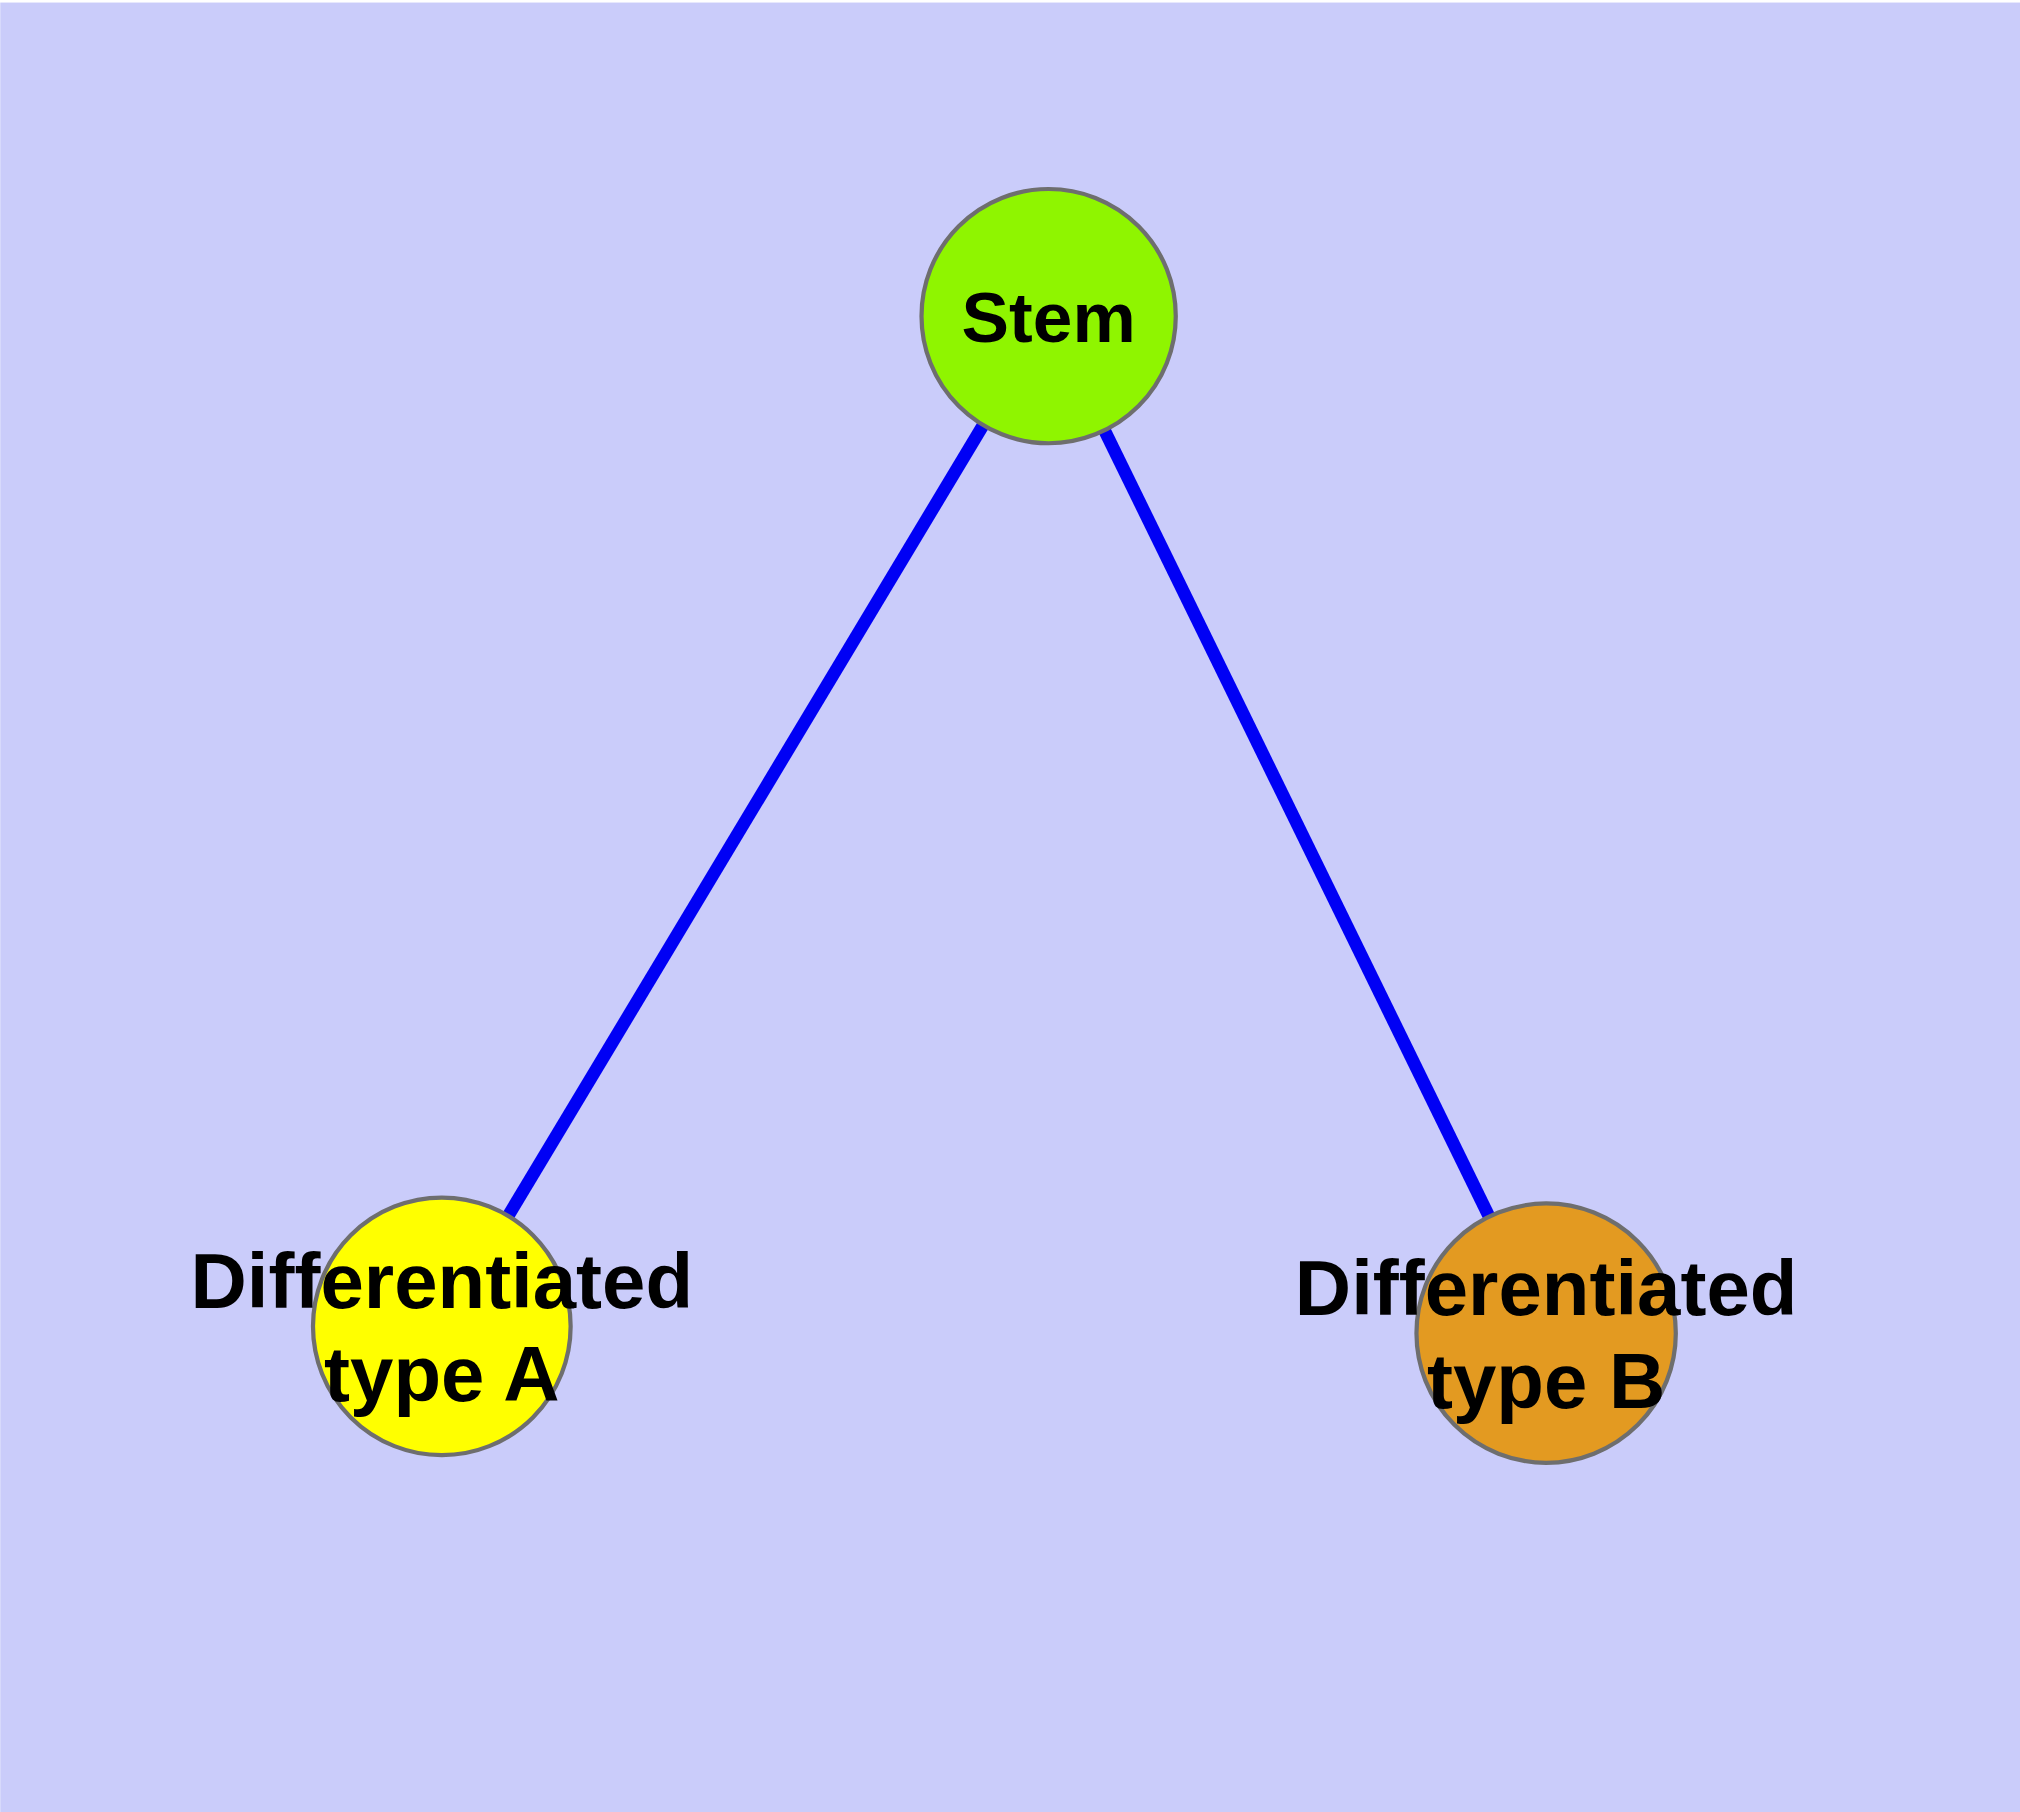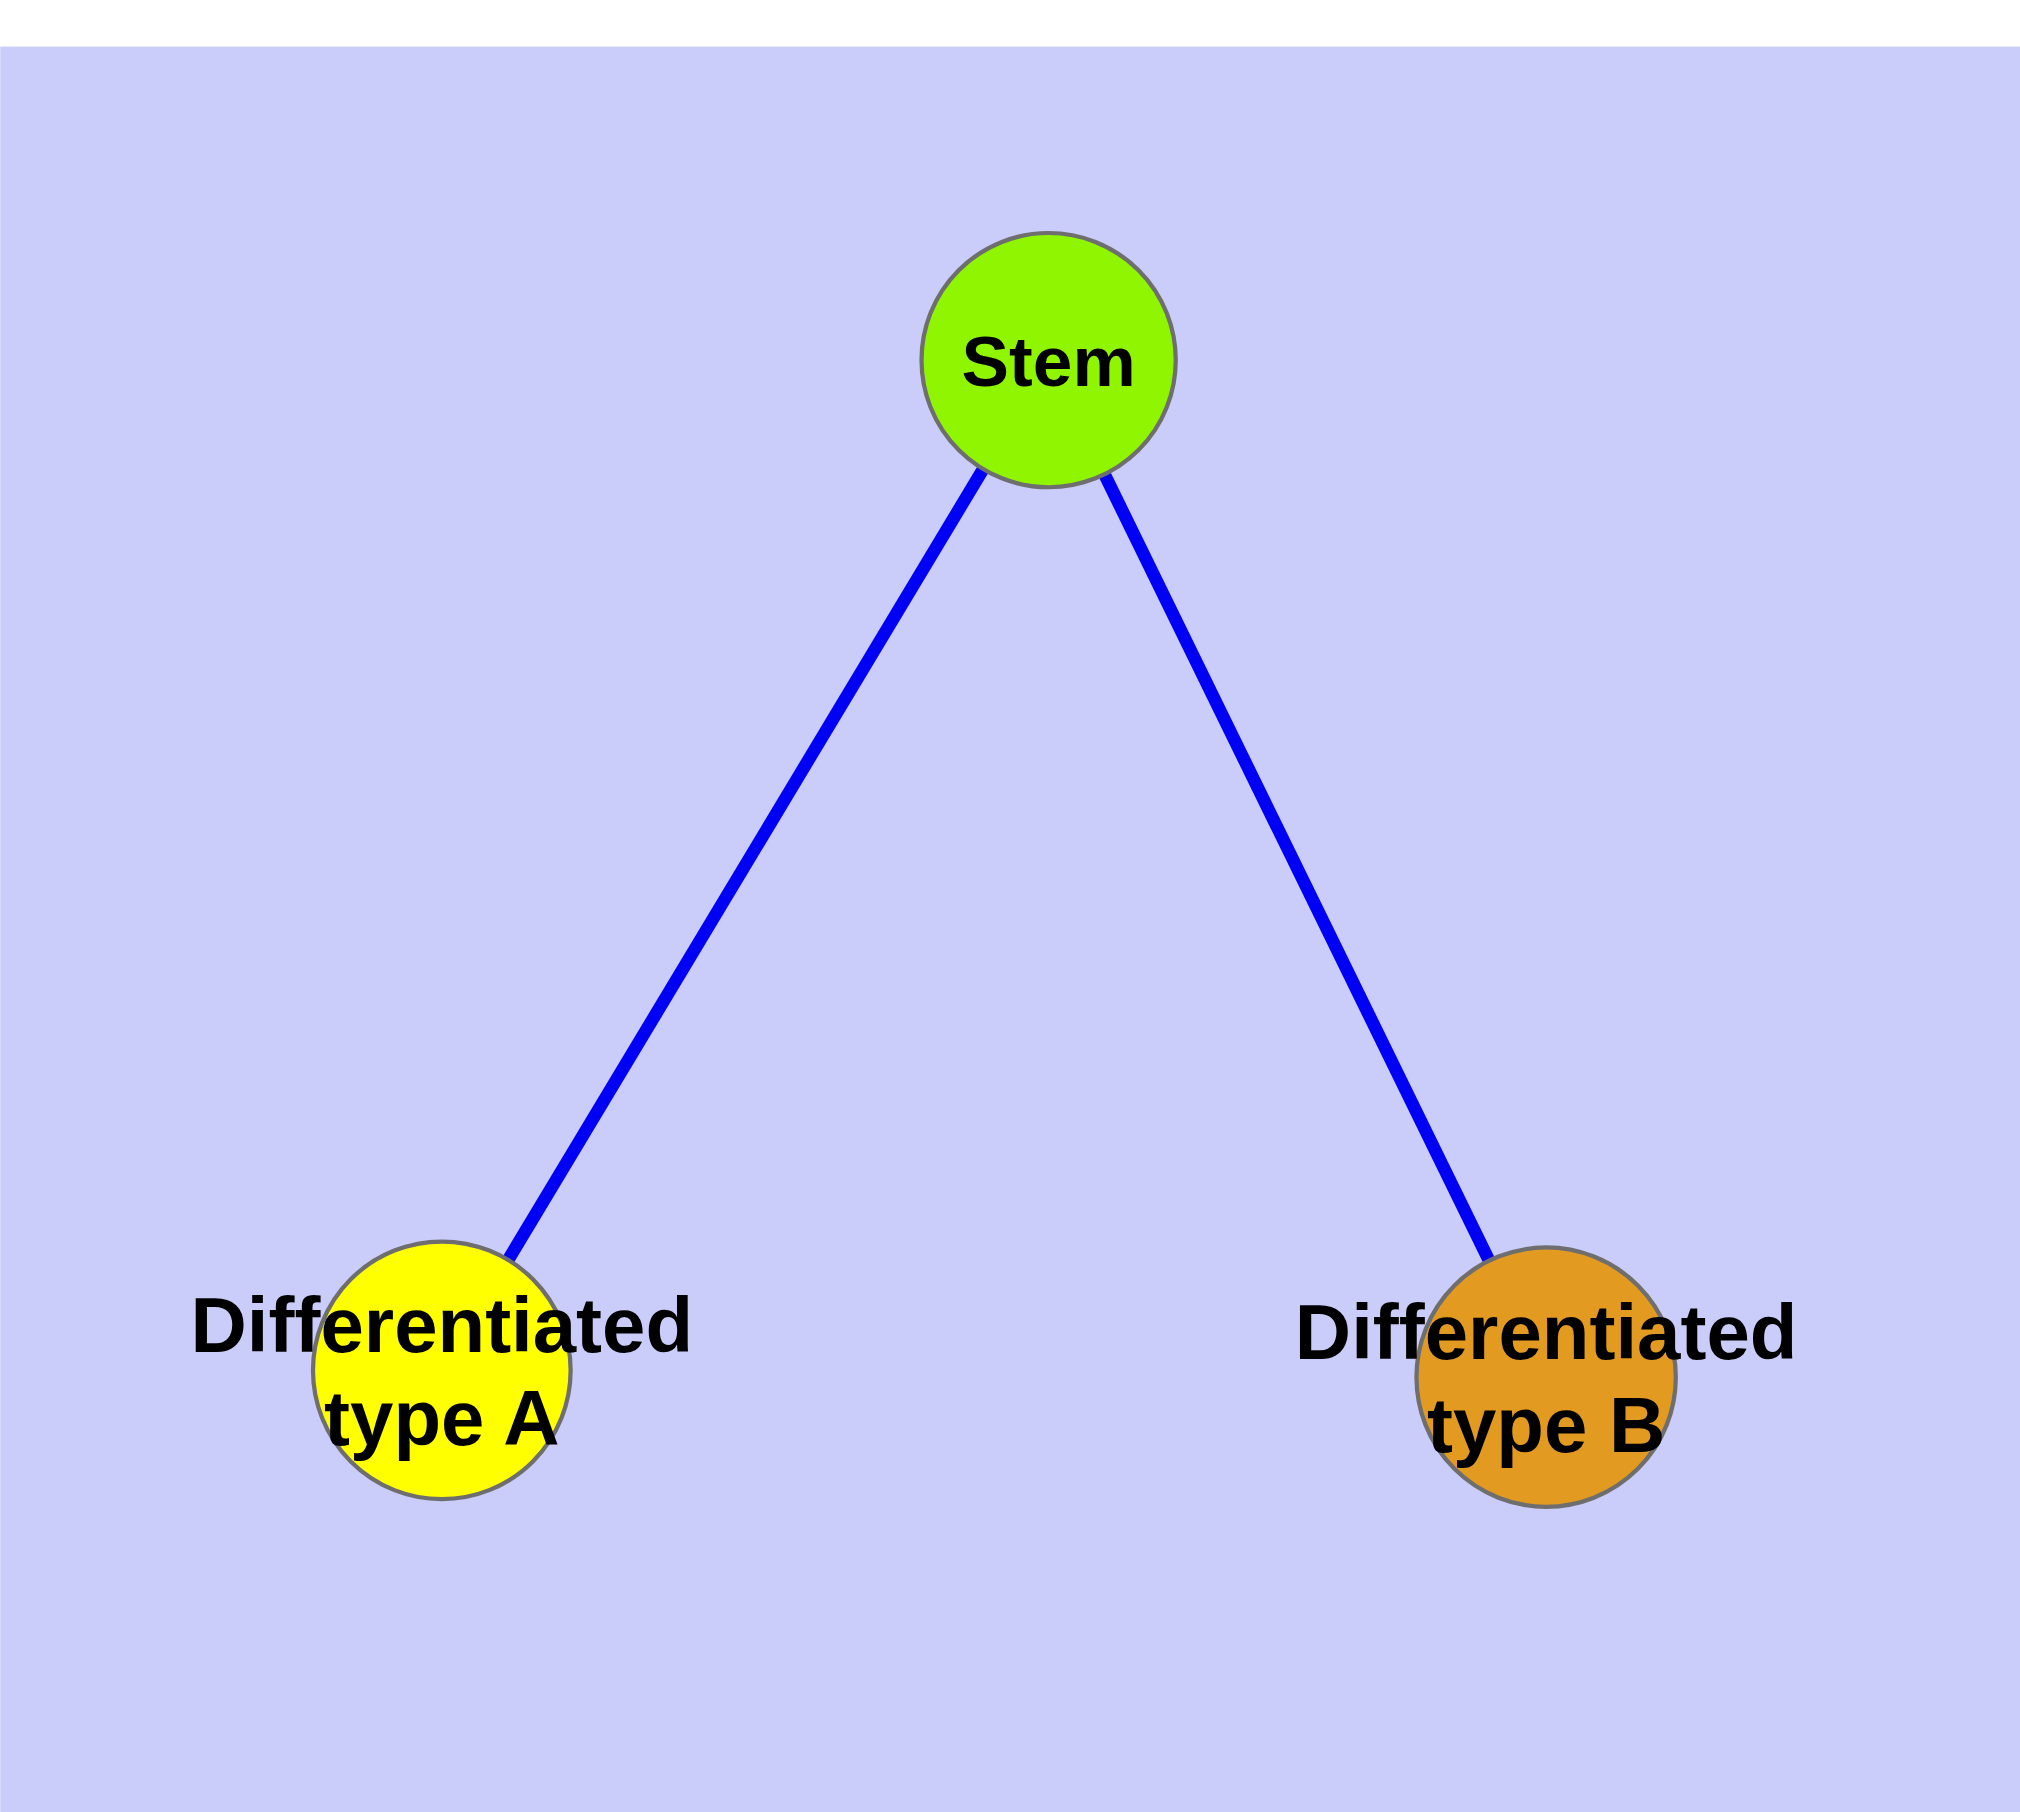--- a/index.html
+++ b/index.html
@@ -7,21 +7,20 @@
     padding: 0;
     background: #ffffff;
     width: 2021px;
     height: 1812px;
     overflow: hidden;
   }
   #stage {
     position: relative;
     width: 2021px;
     height: 1320px;
-    margin-top: 44px;
   }
   svg { display: block; }
   .edge {
     stroke-width: 15;
     stroke-linecap: butt;
   }
   .node-circle {
     stroke: #6e6e6e;
     stroke-width: 5;
   }

